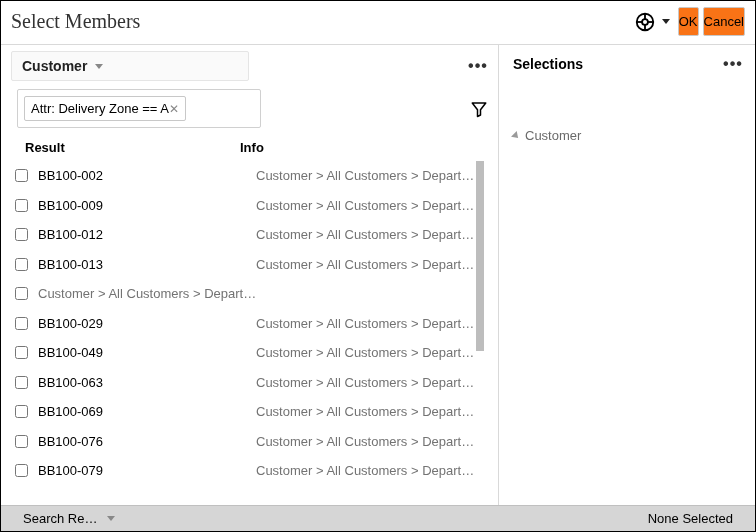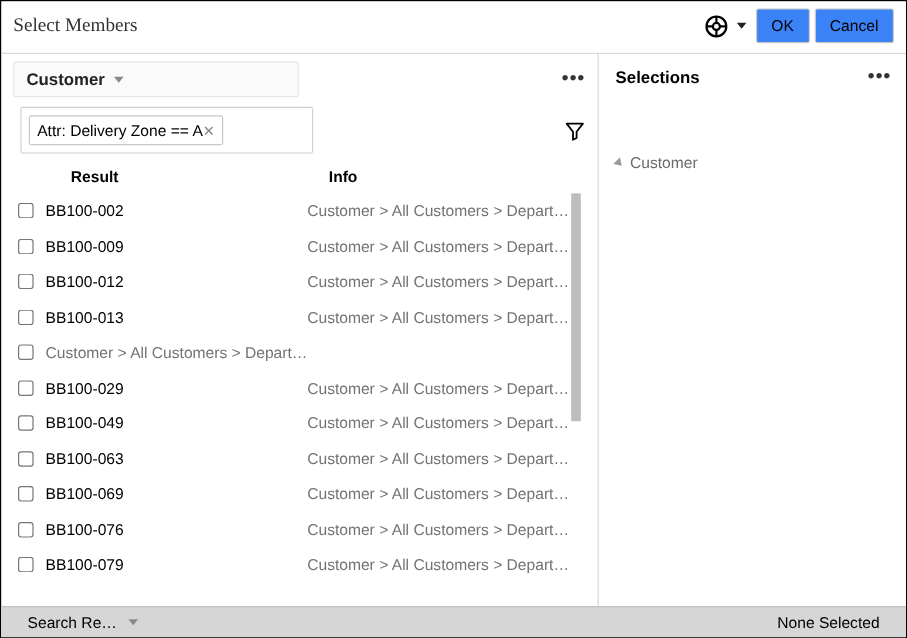--- a/index.html
+++ b/index.html
@@ -18,30 +18,30 @@
   }
   
   .header {
     display: flex;
     align-items: center;
     padding: 6px 10px 8px 10px;
     border-bottom: 1px solid #d9d9d9;
   }
   .title {
     font-family: Georgia, "Times New Roman", serif;
-    font-size: 16px;
+    font-size: 20px;
     color: #333;
     flex: 0 0 auto;
   }
   .header-spacer { flex: 1; }
   .header-icons { display: flex; align-items: center; gap: 6px; margin-right: 8px; }
   .btn {
-    background: #3b82f6;
+    background: #f97316;
     border: 1px solid #c8c8c8;
-    padding: 6px 12px;
+    padding: 6px 0;
     font-size: 13px;
     cursor: pointer;
     border-radius: 2px;
   }
   .btn + .btn { margin-left: 4px; }
 
   
   .content {
     display: flex;
     flex: 1;
@@ -134,21 +134,21 @@
     font-size: 12px;
   }
   .filter-icon-btn {
     cursor: pointer;
     display: inline-flex;
   }
 
   
   .results-header {
     display: flex;
-    padding: 2px 14px 6px 58px;
+    padding: 2px 14px 6px 24px;
     font-weight: bold;
     font-size: 13px;
   }
   .col-result { width: 215px; }
   .col-info { flex: 1; }
 
   .results-scroll {
     flex: 1;
     overflow: hidden;
     position: relative;

